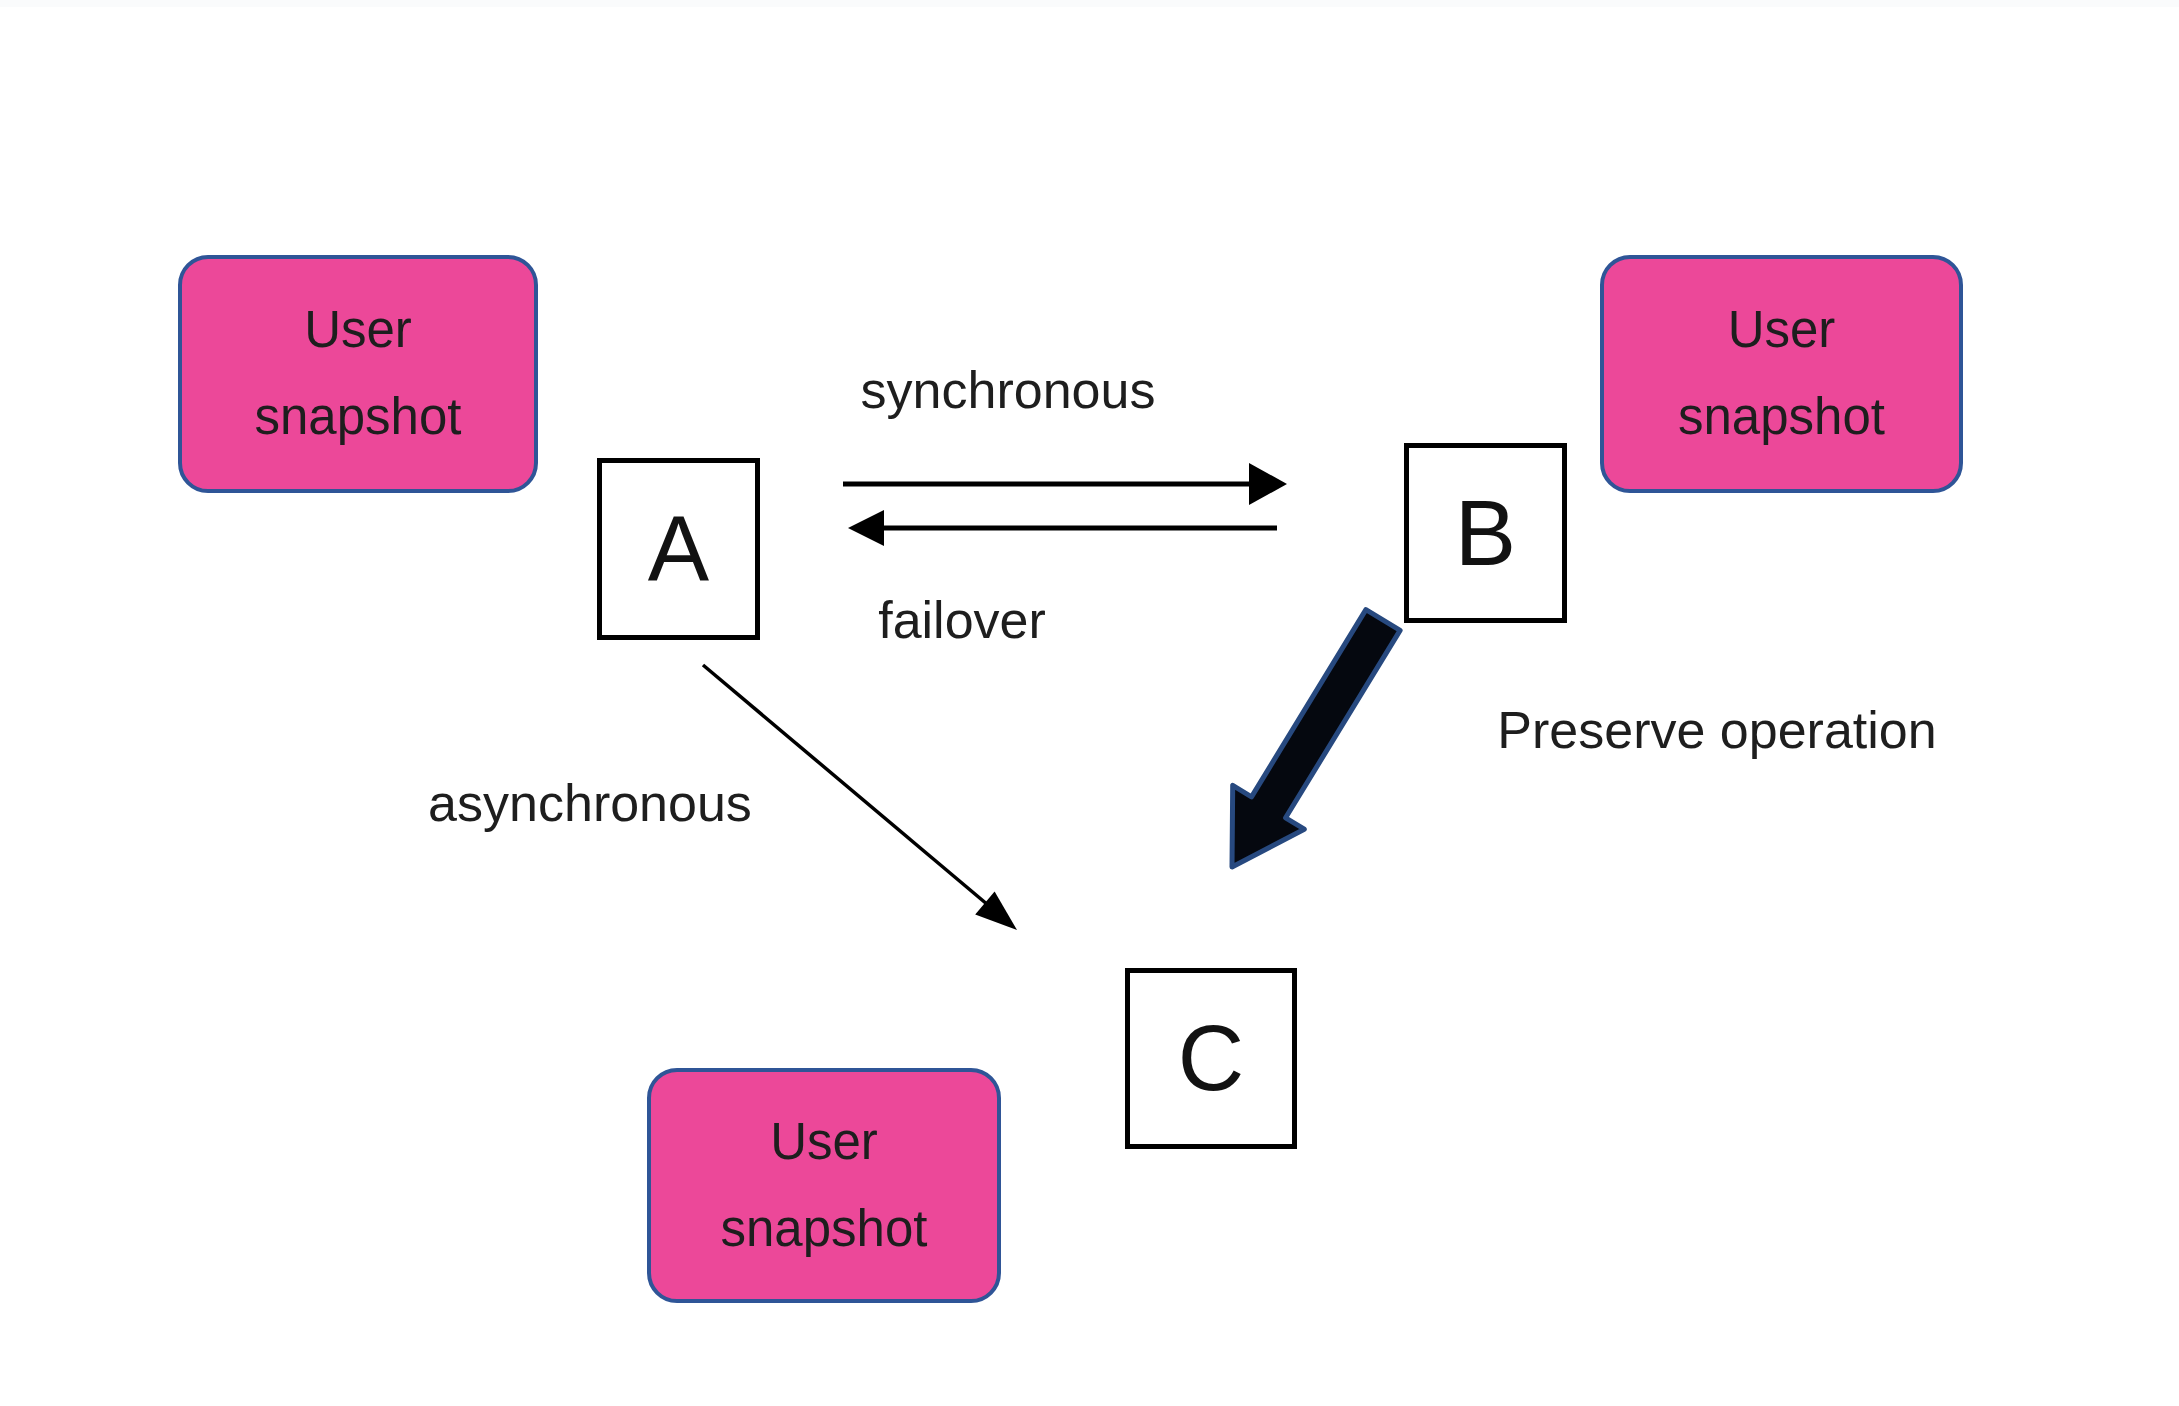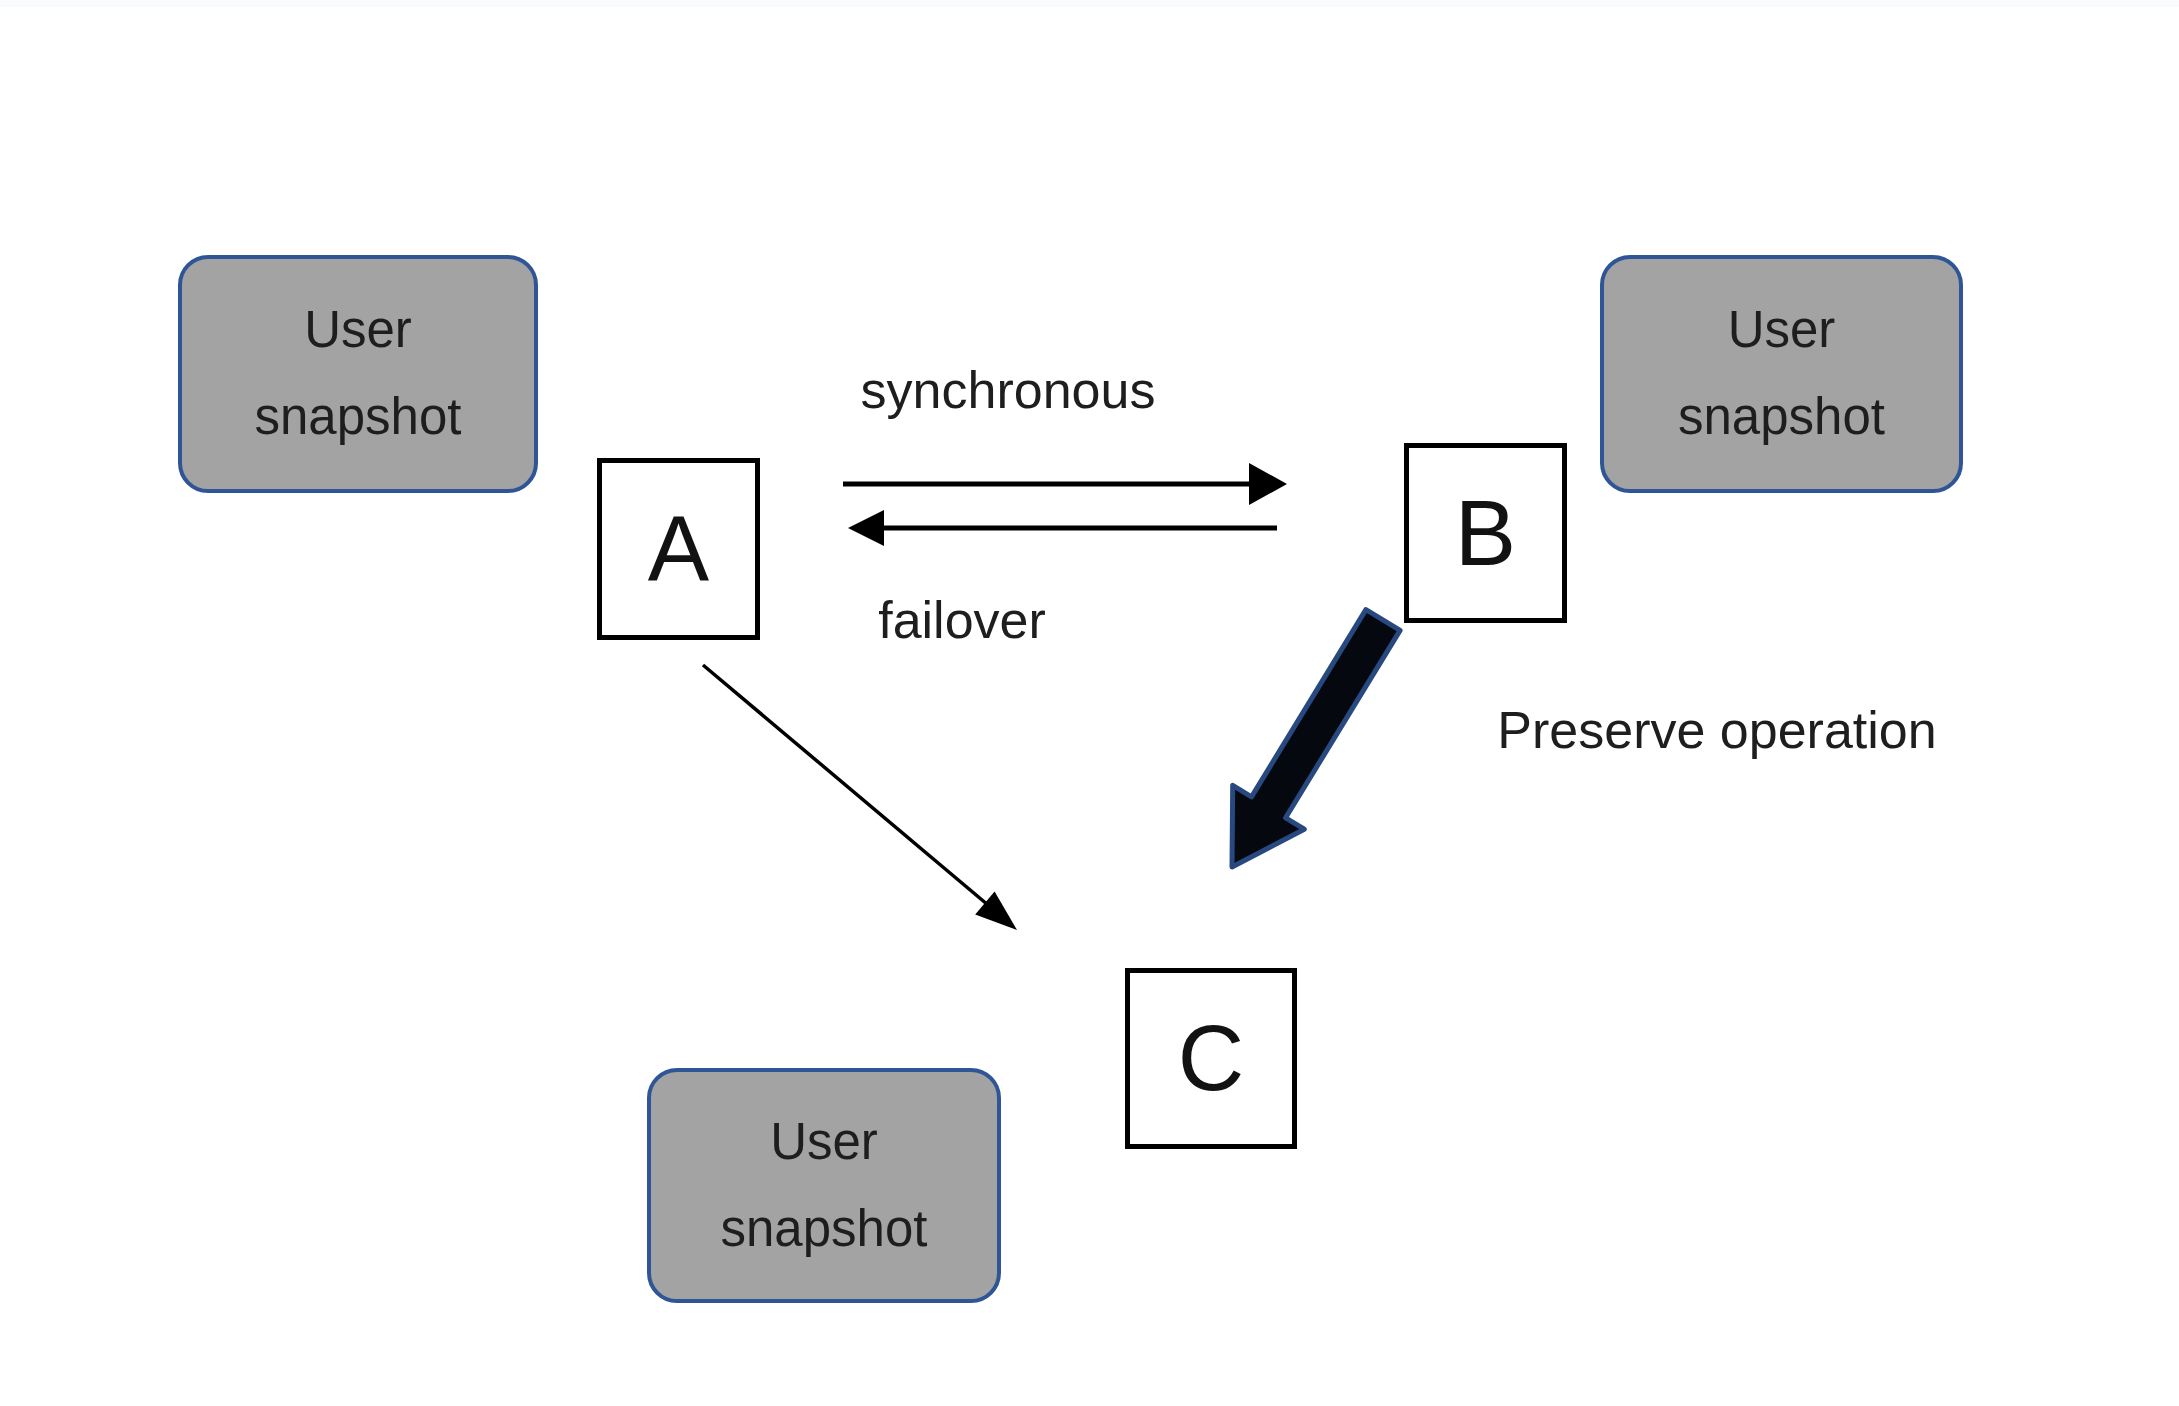--- a/index.html
+++ b/index.html
@@ -33,21 +33,21 @@
   .preserve{
     fill:var(--preserve-arrow-fill);
     stroke:var(--preserve-arrow-outline);
     stroke-width:5;
     stroke-linejoin:round;
   }
   .snapshot-box{
     position:absolute;
     border:4px solid var(--snapshot-border);
     border-radius:30px;
-    background:#a3a3a3;
+    background:#ec4899;
     display:flex;flex-direction:column;
     align-items:center;justify-content:center;
     text-align:center;
     font-size:51px;
     line-height:1.7;
     color:var(--text);
   }
   .snapshot-box span{display:block;}
   .snap-top-left{left:178px;top:255px;width:352px;height:230px;}
   .snap-top-right{left:1600px;top:255px;width:355px;height:230px;}
@@ -120,15 +120,16 @@
   </div>
   <div class="node-box node-b">
     <span>B</span>
   </div>
   <div class="node-box node-c">
     <span>C</span>
   </div>
 
   <div class="edge-label label-synchronous">synchronous</div>
   <div class="edge-label label-failover">failover</div>
+  <div class="edge-label label-asynchronous">asynchronous</div>
   <div class="edge-label label-preserve">Preserve operation</div>
 
 </div>
 
 </body></html>

